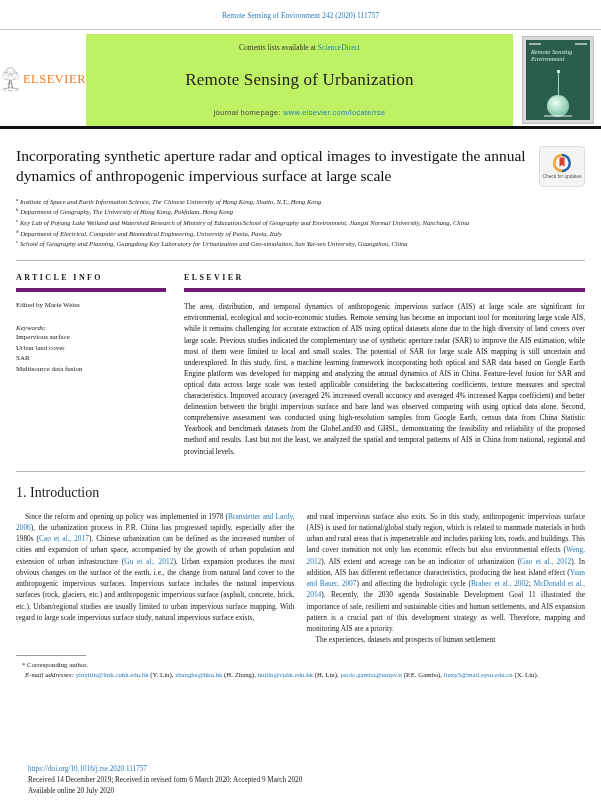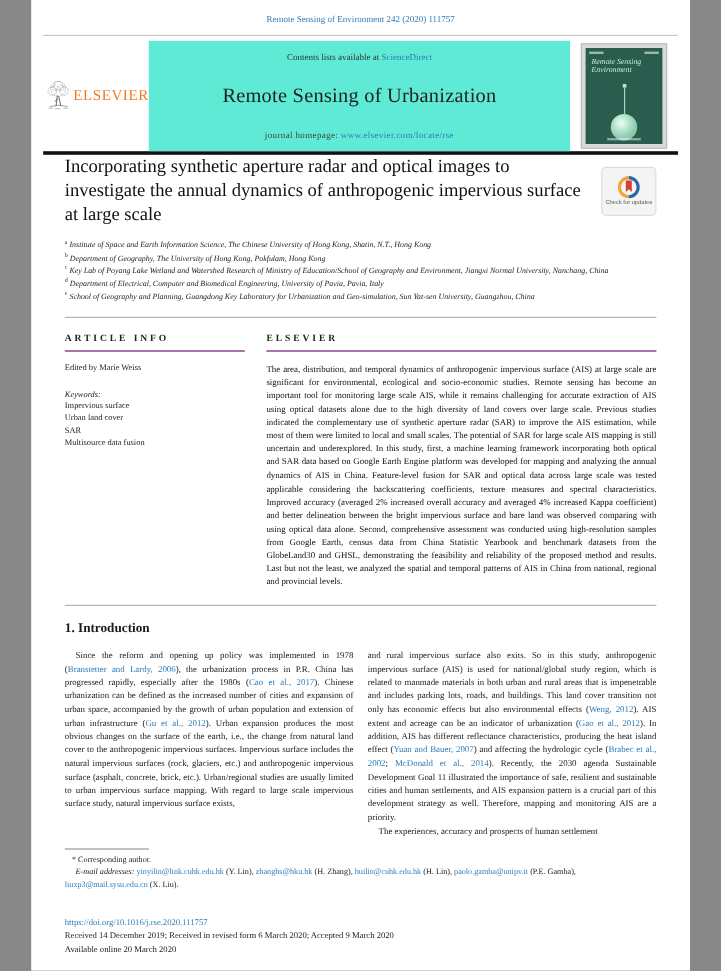--- a/index.html
+++ b/index.html
@@ -3,70 +3,70 @@
 <meta charset="utf-8">
 <style>
   :root{
     --link-blue:#2e7cb8;
     --elsevier-orange:#f47a1f;
     --cover-green:#2a5d4e;
   }
   *{box-sizing:border-box;margin:0;padding:0}
   html,body{background:#888}
   .page{
-    width:549px;height:809px;margin:0 auto;background:#fff;
+    width:601px;height:809px;margin:0 auto;background:#fff;
     font-family:"Liberation Serif",serif;color:#1a1a1a;
-    padding:0 28px;position:relative;overflow:hidden;
+    padding:0 16px;position:relative;overflow:hidden;
   }
   .journal-ref{padding-top:11px;text-align:center;font-size:7.5px;color:var(--link-blue)}
   .rule-thin{border-top:1px solid #c9c9c9;margin:9px -18px 0}
   
   .masthead{display:flex;align-items:stretch;margin:4px -18px 0;height:92px}
   .logo-box{width:88px;display:flex;flex-direction:row;align-items:center;justify-content:flex-end;padding-bottom:2px}
   .logo-text{color:var(--elsevier-orange);font-size:12.5px;letter-spacing:.5px;font-family:"Liberation Serif",serif}
-  .gray-box{flex:1;background:#5eead4;display:flex;flex-direction:column;justify-content:space-between;text-align:center;padding:9px 6px}
+  .gray-box{flex:1;background:#bef264;display:flex;flex-direction:column;justify-content:space-between;text-align:center;padding:9px 6px}
   .contents-line{font-size:7.5px;color:#333}
   .lnk{color:var(--link-blue);cursor:pointer}
   .journal-name{font-size:17px;color:#222;letter-spacing:.2px}
-  .homepage-line{font-family:Liberation Serif, serif;font-size:7.5px;color:#444;letter-spacing:.3px}
+  .homepage-line{font-family:Liberation Sans, sans-serif;font-size:7.5px;color:#444;letter-spacing:.3px}
   .cover-box{width:90px;display:flex;align-items:center;justify-content:center}
   .cover{width:72px;height:88px;background:#d9d9d9;border:1px solid #bdbdbd;padding:3px;display:flex}
   .cover-inner{flex:1;background:var(--cover-green);position:relative;padding:3px}
   .cover-toprow{display:flex;justify-content:space-between}
   .cover-bar{height:2px;width:12px;background:rgba(255,255,255,.55)}
   .cover-title{font-size:6.5px;line-height:1.15;color:#cdeedd;font-style:italic;margin-top:3px;padding-left:2px}
   .lollipop{position:absolute;left:50%;top:30px;transform:translateX(-50%);width:24px;text-align:center}
   .lolli-sq{width:3px;height:3px;background:#bfe6d1;margin:0 auto}
   .lolli-stem{width:1px;height:22px;background:#9fd4bd;margin:0 auto}
   .lolli-ball{width:22px;height:22px;border-radius:50%;margin:0 auto;background:radial-gradient(circle at 40% 35%,#eafff3,#8fcdb2 60%,#6db394)}
   .cover-botbar{position:absolute;bottom:3px;left:50%;transform:translateX(-50%);width:28px;height:2px;background:rgba(255,255,255,.45)}
   .rule-thick{height:2.5px;background:#111;margin:0 -18px}
   
-  .title-row{display:flex;gap:12px;margin-top:0;align-items:center}
+  .title-row{display:flex;gap:12px;margin-top:17px;align-items:center}
   .article-title{flex:1;font-size:15.5px;font-weight:normal;line-height:1.32;color:#111}
   .badge{width:46px;height:41px;background:#f4f4f4;border:1px solid #ddd;border-radius:4px;
     display:flex;flex-direction:column;align-items:center;justify-content:center;flex-shrink:0}
   .badge-label{font-size:4.8px;line-height:1.15;color:#555;font-family:"Liberation Sans",sans-serif;text-align:center;margin-top:1px}
   
   .authors{margin-top:13px;font-size:11.5px;color:#111}
   .authors .sup{font-size:7px;vertical-align:super;color:var(--link-blue)}
   .affils{margin-top:9px;font-size:6.6px;line-height:1.45;color:#222}
   .affil sup{font-size:5px}
   .affil .it{font-style:italic}
   
   .info-grid{display:flex;gap:18px;border-top:1px solid #b5b5b5;border-bottom:1px solid #b5b5b5;margin-top:11px;padding:12px 0 14px;min-height:205px}
   .info-col{width:150px;flex-shrink:0}
   .abs-col{flex:1}
-  .sec-head{font-size:8px;font-weight:bold;letter-spacing:2.4px;color:#222;padding-bottom:6px;border-bottom:1px solid #701a75;margin-bottom:9px}
+  .sec-head{font-size:8px;font-weight:bold;letter-spacing:2.4px;color:#222;padding-bottom:6px;border-bottom:4px solid #701a75;margin-bottom:9px}
   .edited{font-size:7px;margin-bottom:15px}
   .kw-label{font-size:7px;font-style:italic}
   .kw{font-size:7px;line-height:1.5}
   .abs-text{font-size:7.4px;line-height:1.5;text-align:justify;color:#111}
   
-  .intro-head{margin-top:13px;font-size:11px;font-weight:bold}
+  .intro-head{margin-top:13px;font-size:14px;font-weight:normal}
   .body-cols{display:flex;gap:12px;margin-top:10px;font-size:7.4px;line-height:1.52;text-align:justify}
   .bcol{flex:1}
   .para-indent{text-indent:9px}
   
   .footnote{margin-top:9px;font-size:6.8px;line-height:1.55}
   .fn-rule{width:70px;border-top:1px solid #999;margin-bottom:4px}
   .fn-corr{padding-left:6px}
   .fn-emails .it{font-style:italic}
   .footer{position:absolute;left:28px;right:28px;bottom:12px;font-size:7.2px;line-height:1.55}
   .doi{color:var(--link-blue)}
@@ -170,29 +170,29 @@
       <div class="abs-text">The area, distribution, and temporal dynamics of anthropogenic impervious surface (AIS) at large scale are significant for environmental, ecological and socio-economic studies. Remote sensing has become an important tool for monitoring large scale AIS, while it remains challenging for accurate extraction of AIS using optical datasets alone due to the high diversity of land covers over large scale. Previous studies indicated the complementary use of synthetic aperture radar (SAR) to improve the AIS estimation, while most of them were limited to local and small scales. The potential of SAR for large scale AIS mapping is still uncertain and underexplored. In this study, first, a machine learning framework incorporating both optical and SAR data based on Google Earth Engine platform was developed for mapping and analyzing the annual dynamics of AIS in China. Feature-level fusion for SAR and optical data across large scale was tested applicable considering the backscattering coefficients, texture measures and spectral characteristics. Improved accuracy (averaged 2% increased overall accuracy and averaged 4% increased Kappa coefficient) and better delineation between the bright impervious surface and bare land was observed comparing with using optical data alone. Second, comprehensive assessment was conducted using high-resolution samples from Google Earth, census data from China Statistic Yearbook and benchmark datasets from the GlobeLand30 and GHSL, demonstrating the feasibility and reliability of the proposed method and results. Last but not the least, we analyzed the spatial and temporal patterns of AIS in China from national, regional and provincial levels.</div>
     </div>
   </div>
 
   <div class="intro-head">1. Introduction</div>
 
   <div class="body-cols">
     <div class="bcol para-indent"><span>Since the reform and opening up policy was implemented in 1978 (</span><span class="lnk">Branstetter and Lardy, 2006</span><span>), the urbanization process in P.R. China has progressed rapidly, especially after the 1980s (</span><span class="lnk">Cao et al., 2017</span><span>). Chinese urbanization can be defined as the increased number of cities and expansion of urban space, accompanied by the growth of urban population and extension of urban infrastructure (</span><span class="lnk">Gu et al., 2012</span><span>). Urban expansion produces the most obvious changes on the surface of the earth, i.e., the change from natural land cover to the anthropogenic impervious surfaces. Impervious surface includes the natural impervious surfaces (rock, glaciers, etc.) and anthropogenic impervious surface (asphalt, concrete, brick, etc.). Urban/regional studies are usually limited to urban impervious surface mapping. With regard to large scale impervious surface study, natural impervious surface exists,</span></div>
     <div class="bcol">
       <div><span>and rural impervious surface also exits. So in this study, anthropogenic impervious surface (AIS) is used for national/global study region, which is related to manmade materials in both urban and rural areas that is impenetrable and includes parking lots, roads, and buildings. This land cover transition not only has economic effects but also environmental effects (</span><span class="lnk">Weng, 2012</span><span>). AIS extent and acreage can be an indicator of urbanization (</span><span class="lnk">Gao et al., 2012</span><span>). In addition, AIS has different reflectance characteristics, producing the heat island effect (</span><span class="lnk">Yuan and Bauer, 2007</span><span>) and affecting the hydrologic cycle (</span><span class="lnk">Brabec et al., 2002</span><span>; </span><span class="lnk">McDonald et al., 2014</span><span>). Recently, the 2030 agenda Sustainable Development Goal 11 illustrated the importance of safe, resilient and sustainable cities and human settlements, and AIS expansion pattern is a crucial part of this development strategy as well. Therefore, mapping and monitoring AIS are a priority.</span></div>
-      <div class="para-indent"><span>The experiences, accuracy and prospects of human settlement</span></div>
+      <div class="para-indent"><span>The experiences, datasets and prospects of human settlement</span></div>
     </div>
   </div>
 
   <div class="footnote">
     <div class="fn-rule"></div>
     <div class="fn-corr">* Corresponding author.</div>
     <div class="fn-emails para-indent"><span class="it">E-mail addresses: </span><span class="lnk">yinyilin@link.cuhk.edu.hk</span><span> (Y. Lin), </span><span class="lnk">zhanghs@hku.hk</span><span> (H. Zhang), </span><span class="lnk">huilin@cuhk.edu.hk</span><span> (H. Lin), </span><span class="lnk">paolo.gamba@unipv.it</span><span> (P.E. Gamba), </span><span class="lnk">liuxp3@mail.sysu.edu.cn</span><span> (X. Liu).</span></div>
   </div>
 
   <div class="footer">
     <div class="doi lnk">https://doi.org/10.1016/j.rse.2020.111757</div>
     <div>Received 14 December 2019; Received in revised form 6 March 2020; Accepted 9 March 2020</div>
-    <div>Available online 20 March 2020</div>
+    <div>Available online 20 July 2020</div>
   </div>
 
 </div>
 
 </body></html>

